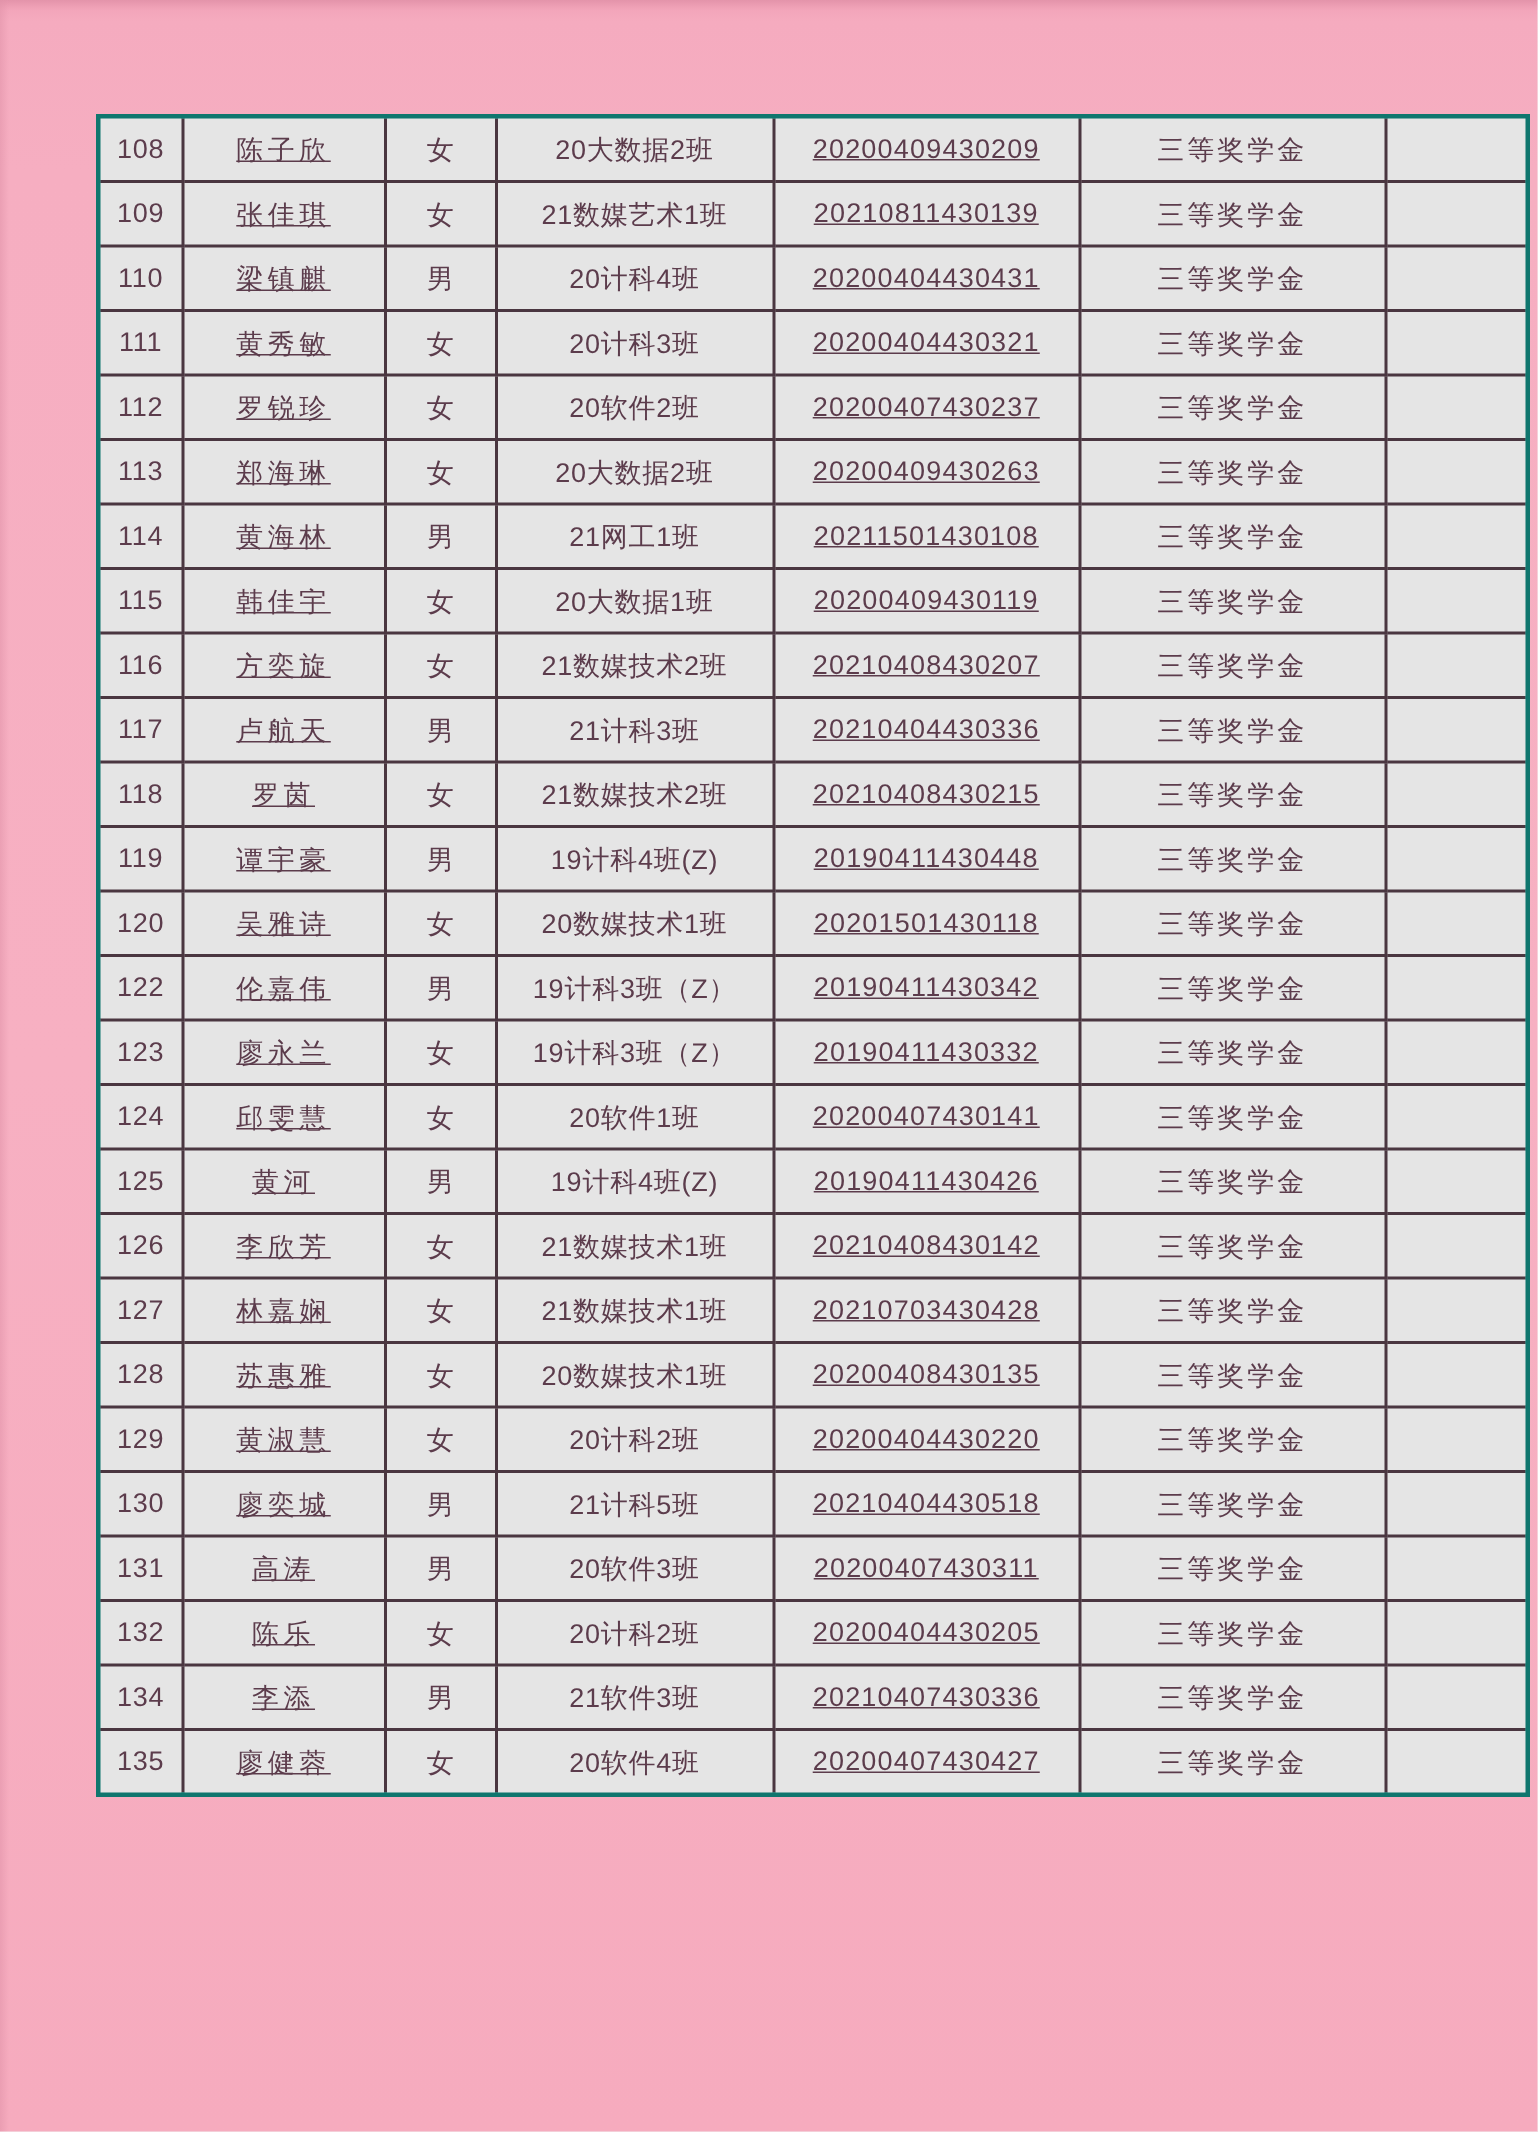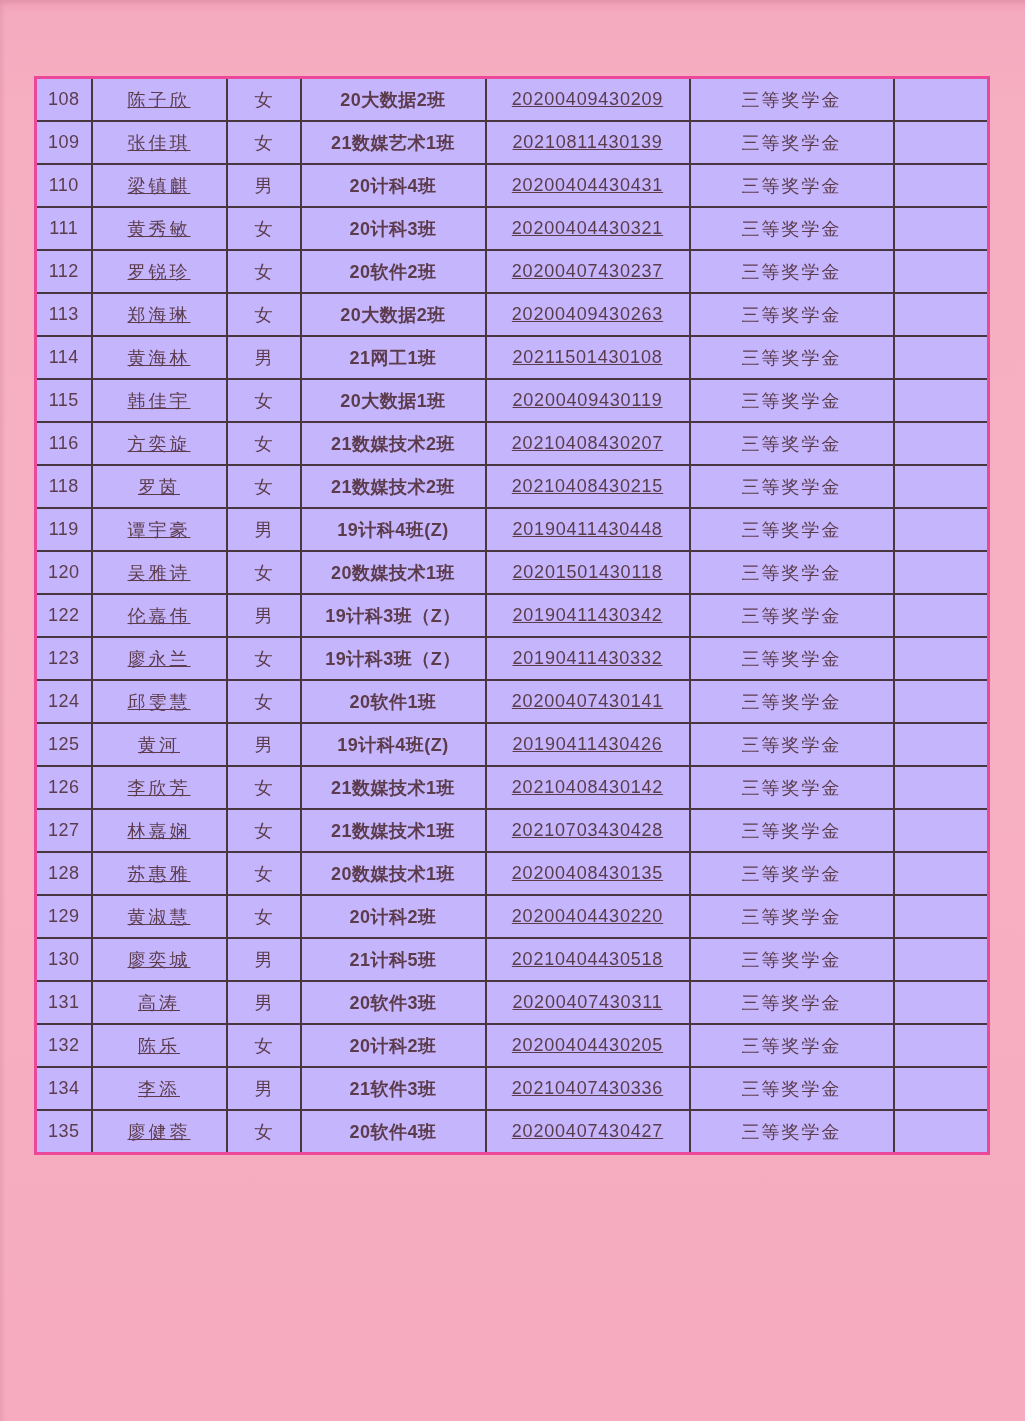--- a/index.html
+++ b/index.html
@@ -31,22 +31,23 @@
   .sheet {
     position: absolute;
     top: 76px;
     left: 34px;
     width: 953px;
   }
   table.roster {
     width: 953px;
     border-collapse: collapse;
     table-layout: fixed;
-    background: #c4b5fd;
-    border: 3px solid #ec4899;
+    background: #e5e5e5;
+    border: 3px solid #0f766e;
+    margin-left: 30px;
   }
   table.roster td {
     border: 2px solid #4a3640;
     height: 41px;
     text-align: center;
     vertical-align: middle;
     color: #5c3c4c;
     font-size: 18px;
     padding: 0 2px;
     overflow: hidden;
@@ -60,21 +61,21 @@
   td.col-name {
     letter-spacing: 3px;
     font-weight: 500;
     text-decoration: underline;
   }
   td.col-gender {
     font-weight: 500;
   }
   td.col-class {
     font-size: 17px;
-    font-weight: 700;
+    font-weight: 400;
     letter-spacing: 0.5px;
   }
   td.col-student_id {
     font-size: 16px;
     color: #564652;
     letter-spacing: 0.8px;
     text-decoration: underline;
   }
   td.col-award {
     font-weight: 500;
@@ -178,20 +179,29 @@
         <tr>
           <td class="col-no">116</td>
           <td class="col-name">方奕旋</td>
           <td class="col-gender">女</td>
           <td class="col-class">21数媒技术2班</td>
           <td class="col-student_id">20210408430207</td>
           <td class="col-award">三等奖学金</td>
           <td class="col-note"></td>
         </tr>
         <tr>
+          <td class="col-no">117</td>
+          <td class="col-name">卢航天</td>
+          <td class="col-gender">男</td>
+          <td class="col-class">21计科3班</td>
+          <td class="col-student_id">20210404430336</td>
+          <td class="col-award">三等奖学金</td>
+          <td class="col-note"></td>
+        </tr>
+        <tr>
           <td class="col-no">118</td>
           <td class="col-name">罗茵</td>
           <td class="col-gender">女</td>
           <td class="col-class">21数媒技术2班</td>
           <td class="col-student_id">20210408430215</td>
           <td class="col-award">三等奖学金</td>
           <td class="col-note"></td>
         </tr>
         <tr>
           <td class="col-no">119</td>

